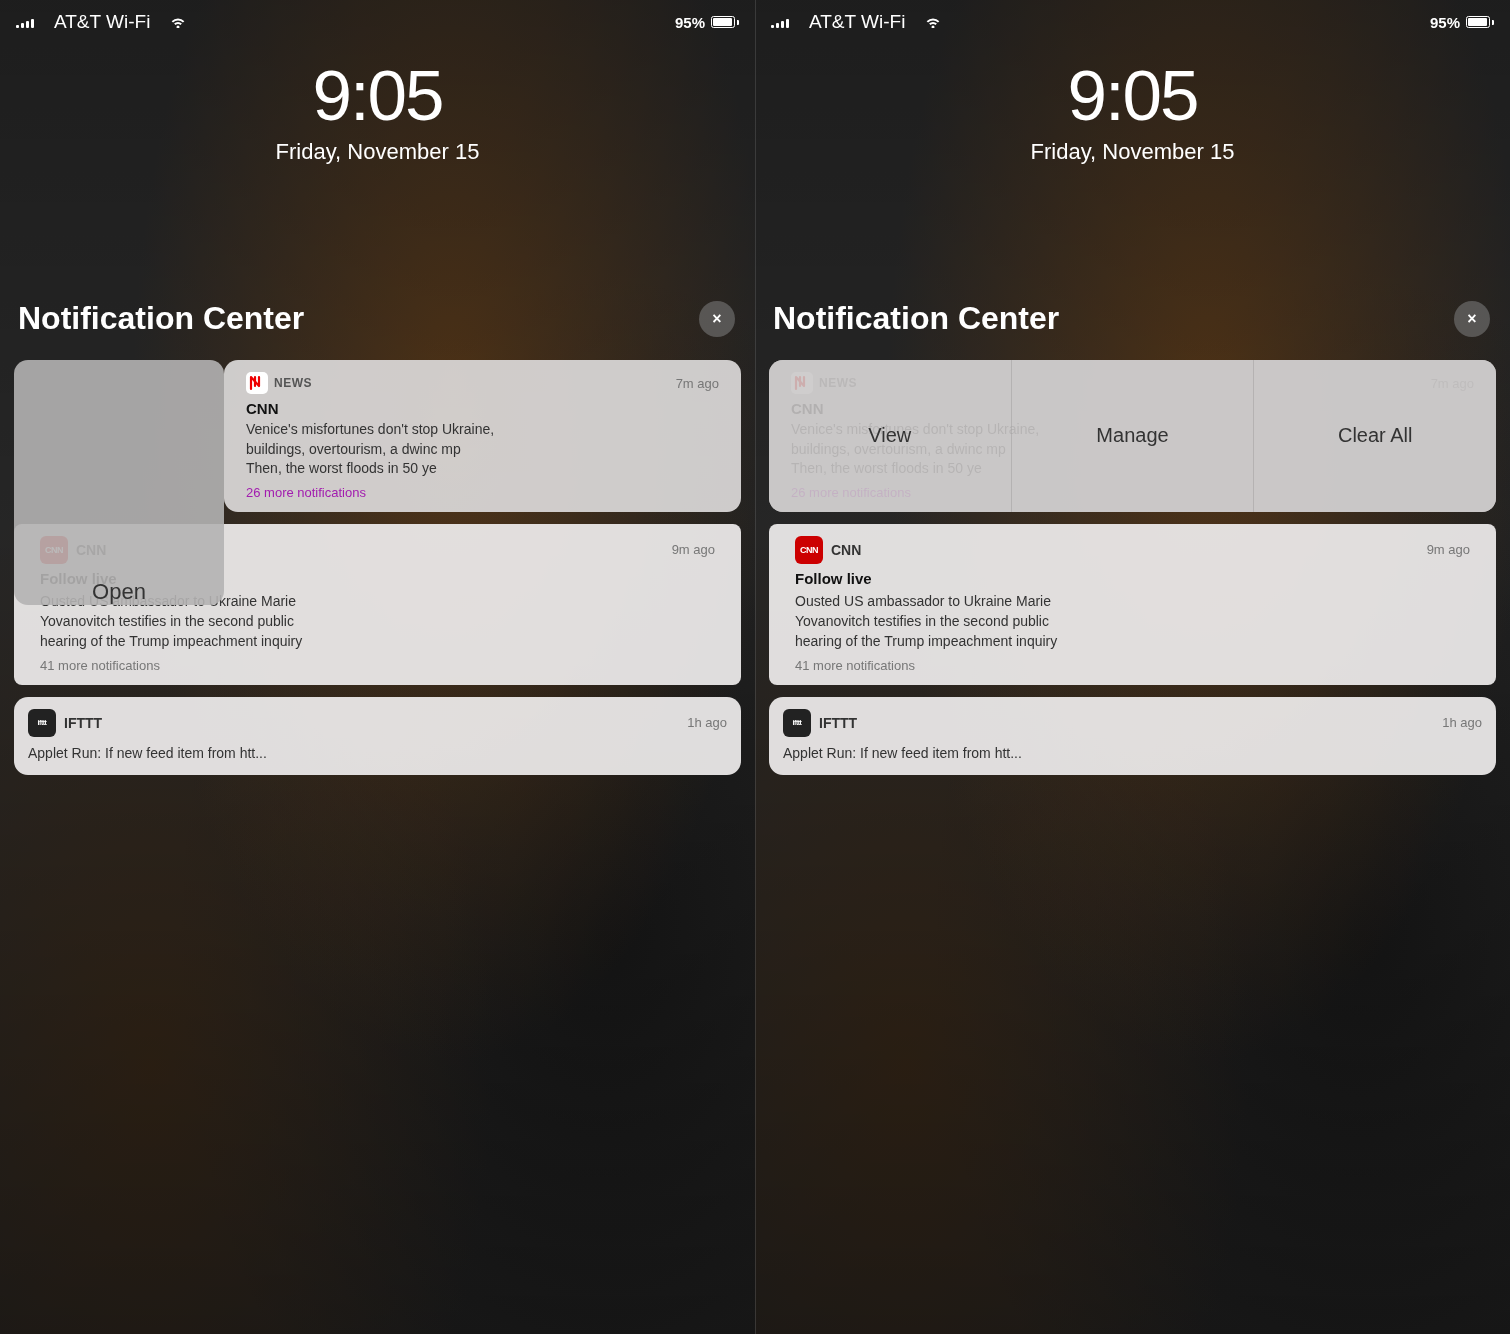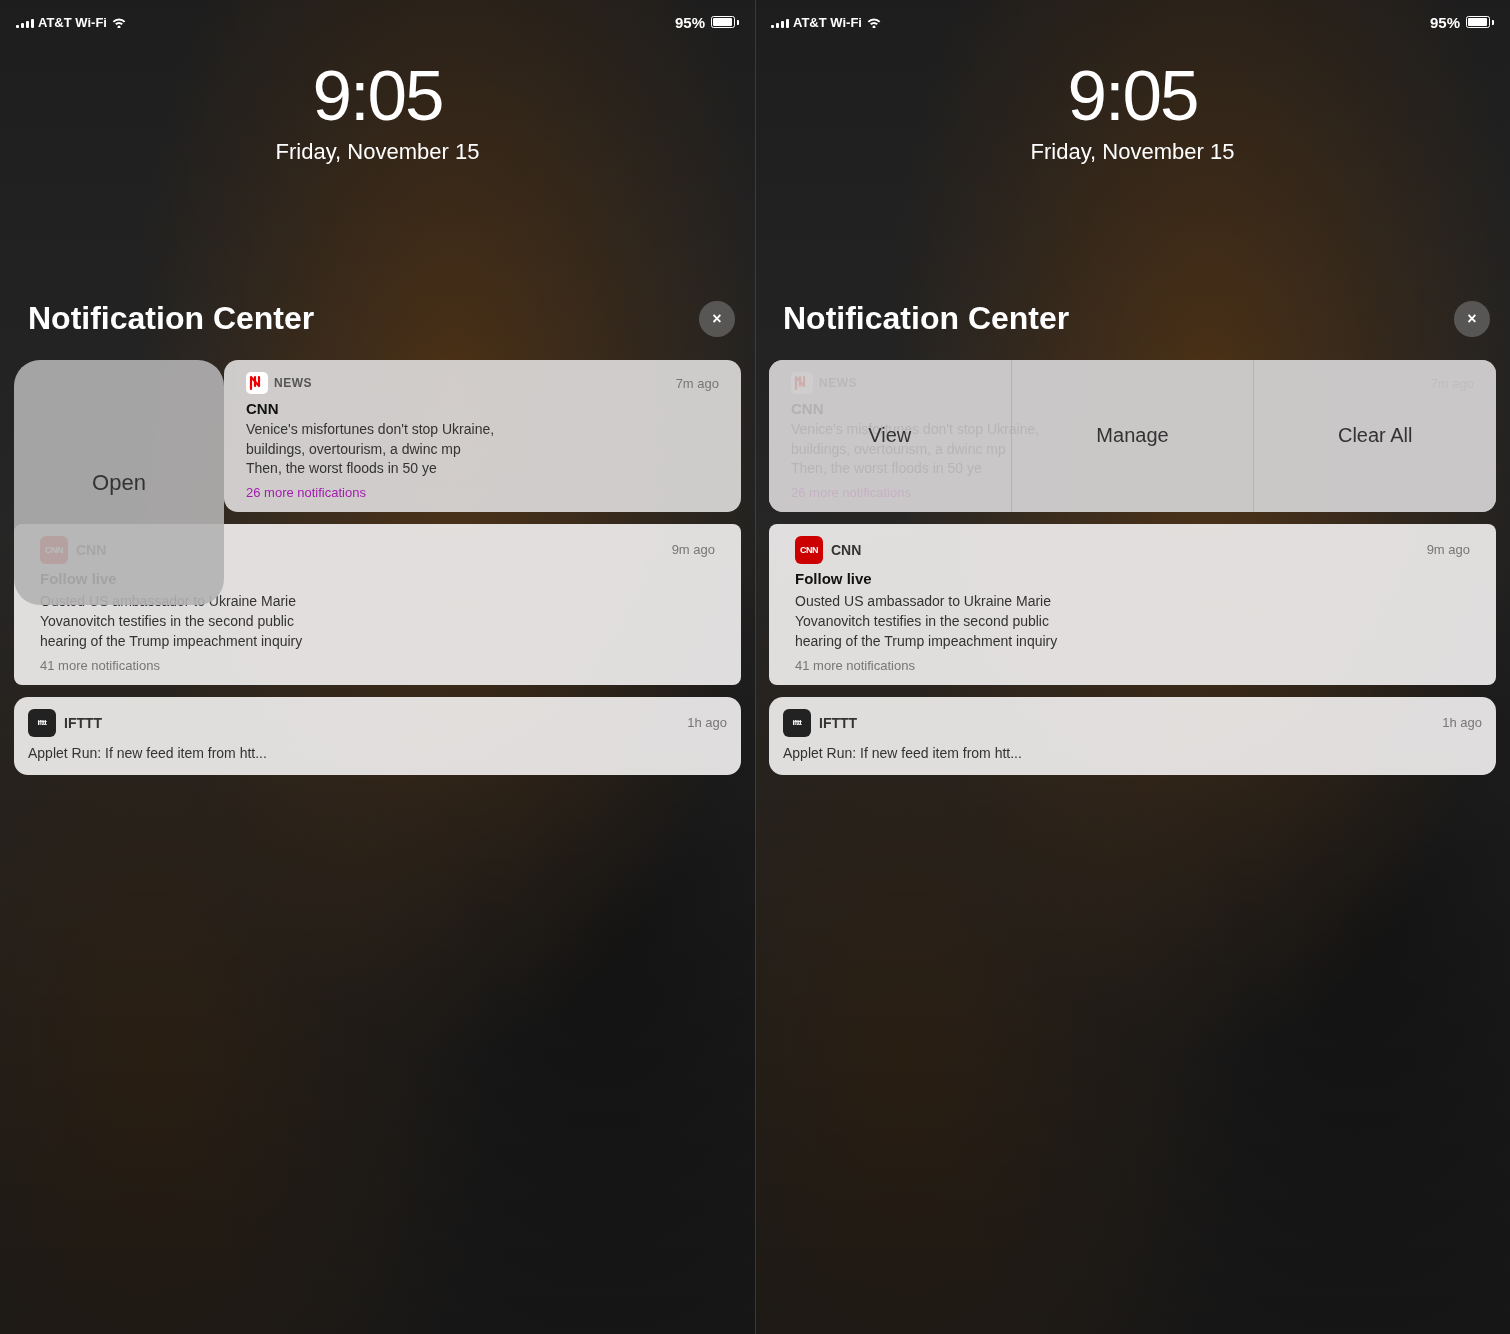--- a/index.html
+++ b/index.html
@@ -47,24 +47,24 @@
       display: flex;
       align-items: center;
       justify-content: space-between;
       padding: 0 16px;
       z-index: 10;
     }
 
     .status-left {
       display: flex;
       align-items: center;
-      gap: 4px;
-      color: white;
-      font-size: 13px;
-      font-weight: 700;
+      gap: 20px;
+      color: white;
+      font-size: 19px;
+      font-weight: 400;
     }
 
     .signal-bars {
       display: flex;
       align-items: flex-end;
       gap: 2px;
       height: 12px;
     }
 
     .signal-bar {
@@ -133,21 +133,21 @@
     .date-text {
       font-size: 22px;
       font-weight: 400;
       color: white;
       margin-top: 8px;
     }
 
     .notification-center-label {
       position: absolute;
       top: 300px;
-      left: 28px;
+      left: 18px;
       right: 0;
       z-index: 5;
       display: flex;
       align-items: center;
       justify-content: space-between;
       padding-right: 20px;
     }
 
     .nc-title {
       font-size: 32px;
@@ -337,23 +337,23 @@
       letter-spacing: -0.5px;
     }
 
     .open-action {
       position: absolute;
       top: 0;
       left: 0;
       width: 210px;
       height: 245px;
       background: rgba(180,178,178,0.9);
-      border-radius: 26px;
-      display: flex;
-      align-items: center;
+      border-radius: 14px;
+      display: flex;
+      align-items: flex-end;
       justify-content: center;
       z-index: 12;
     }
 
     .open-label {
       font-size: 22px;
       font-weight: 400;
       color: #333;
     }
 

